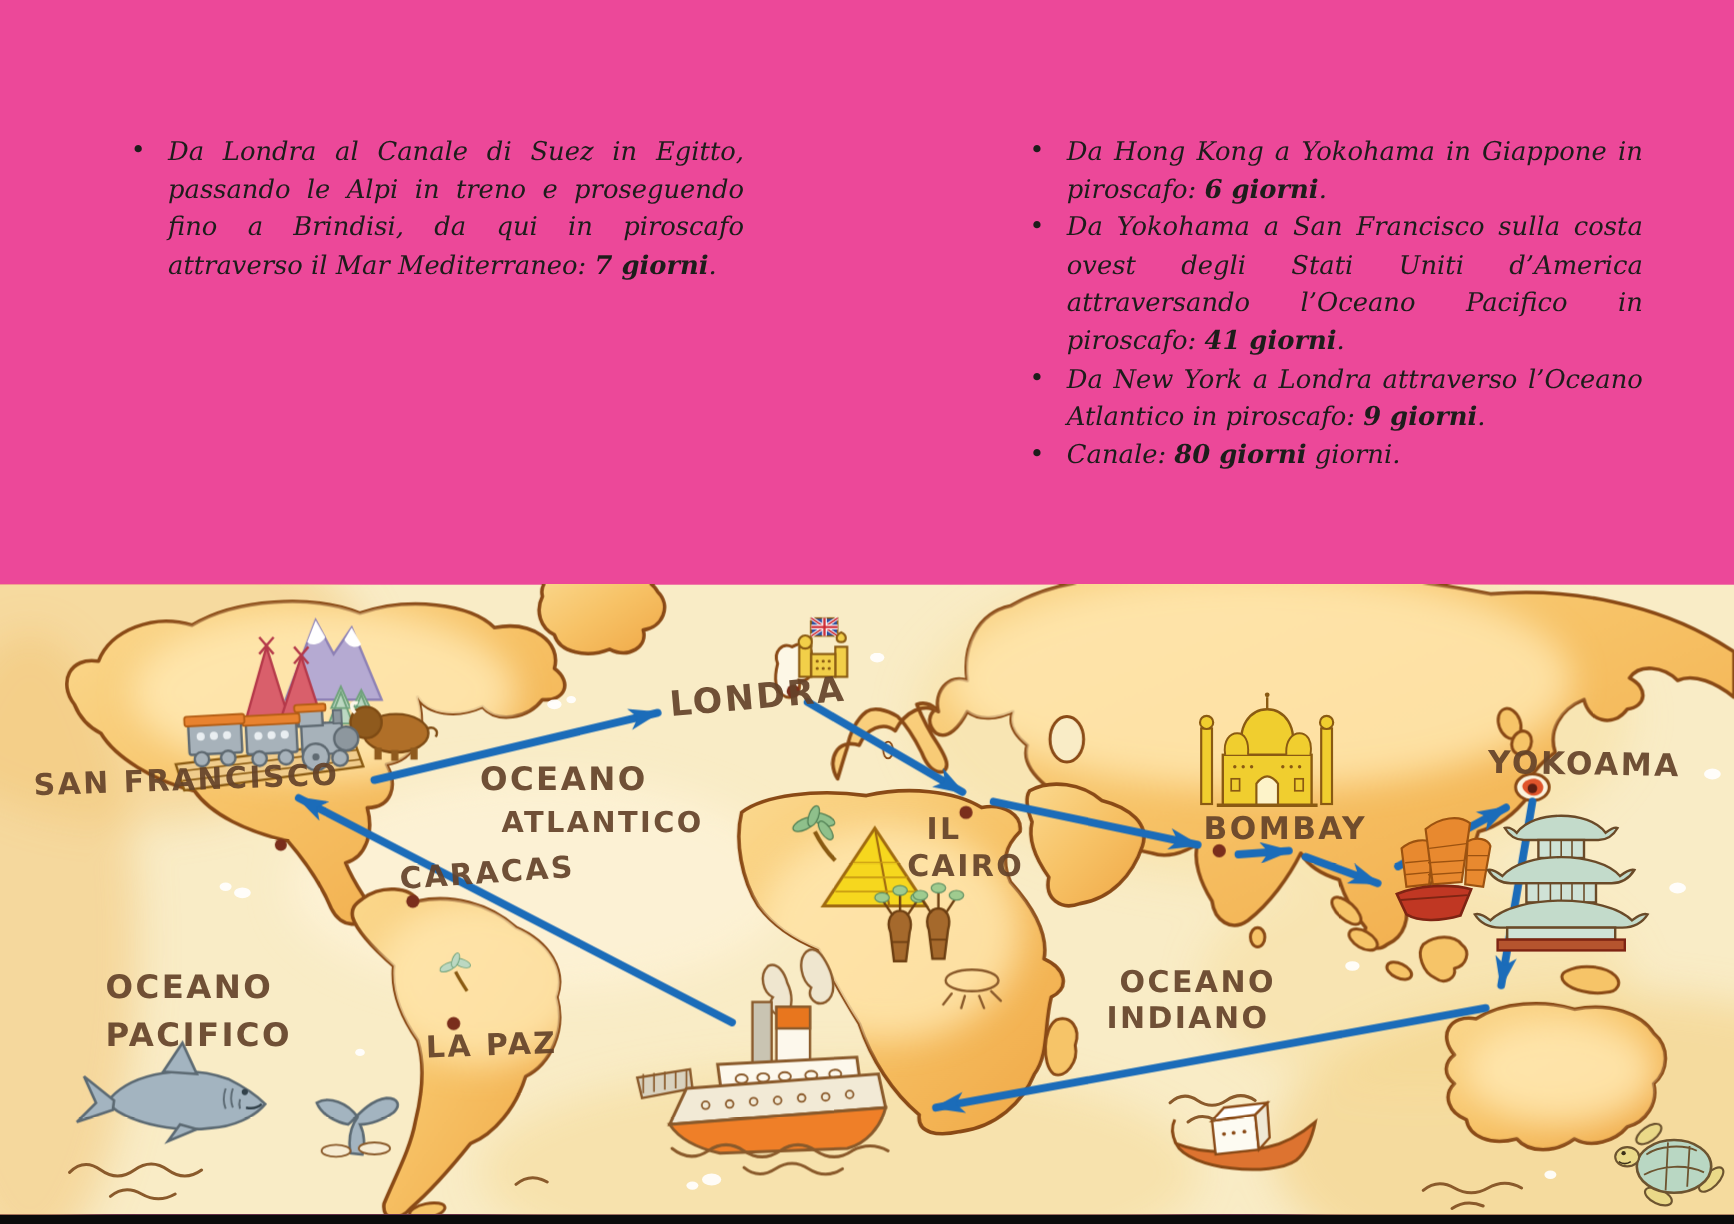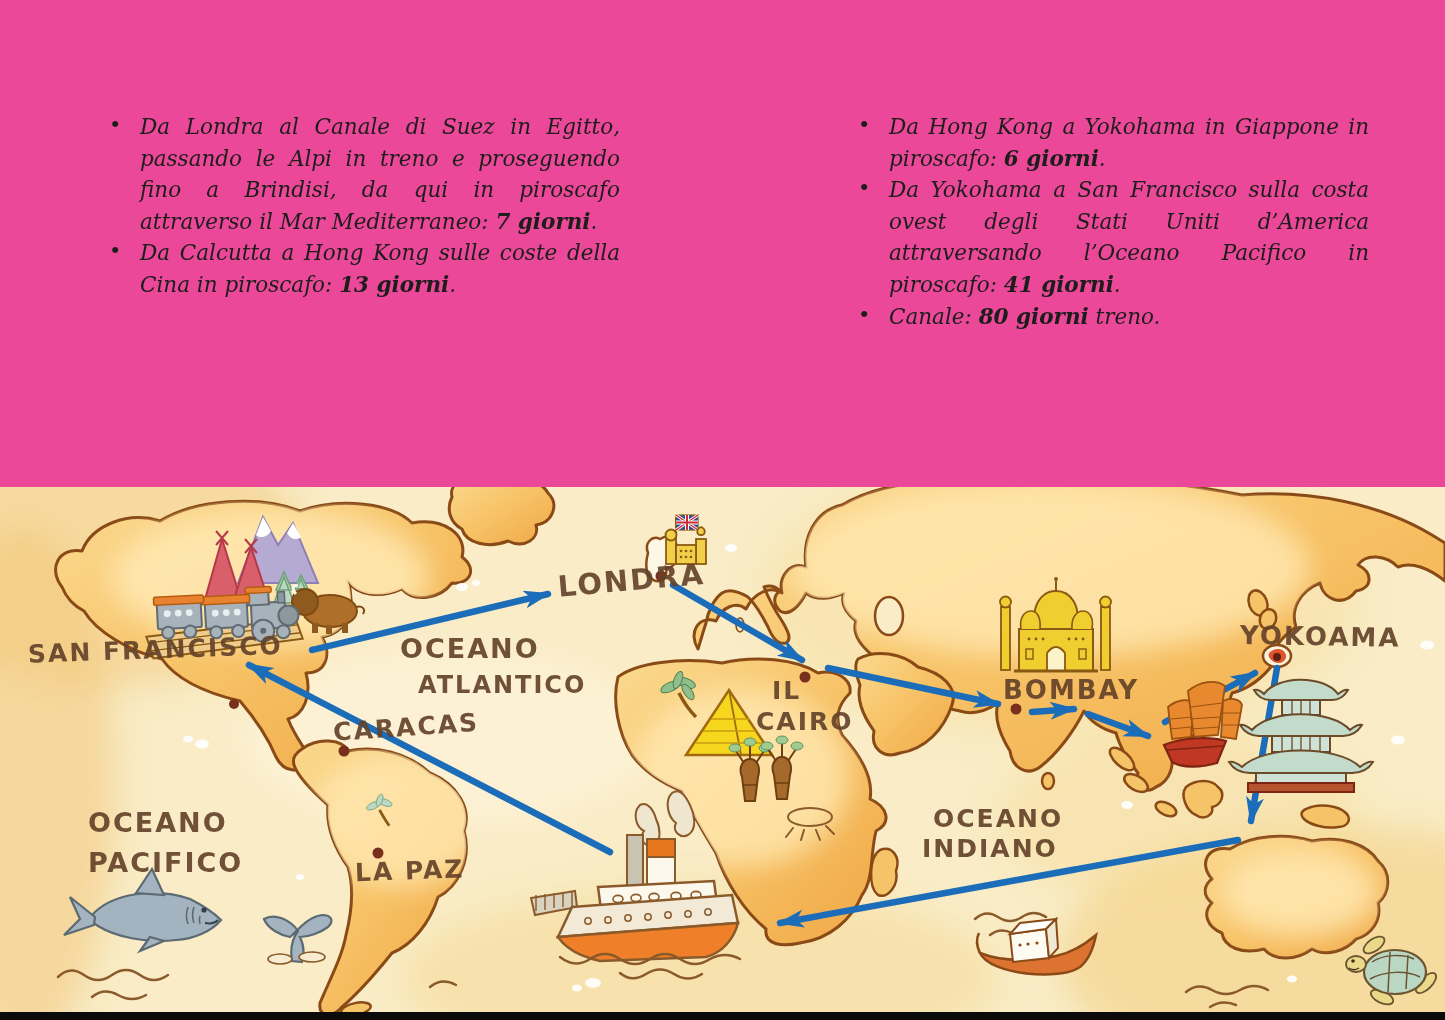--- a/index.html
+++ b/index.html
@@ -29,29 +29,29 @@
   .sketch{stroke:#8a5a2b;stroke-width:2;fill:none;stroke-linecap:round;}
 </style>
 </head>
 <body>
 
 <div class="page">
 
   <div class="col col-left">
     <ul>
       <li><span>Da Londra al Canale di Suez in Egitto, passando le Alpi in treno e proseguendo fino a Brindisi, da qui in piroscafo attraverso il Mar Mediterraneo: </span><b>7 giorni</b><span>.</span></li>
-      <li><span>Da Calcutta a Hong Kong sulle coste della Cina in piroscafo: </span><b>13 giorni</b><span>.</span></li>
     </ul>
   </div>
 
   <div class="col col-right">
     <ul>
       <li><span>Da Hong Kong a Yokohama in Giappone in piroscafo: </span><b>6 giorni</b><span>.</span></li>
       <li><span>Da Yokohama a San Francisco sulla costa ovest degli Stati Uniti d’America attraversando l’Oceano Pacifico in piroscafo: </span><b>41 giorni</b><span>.</span></li>
-      <li><span>Canale: </span><b>80 giorni</b><span> treno.</span></li>
+      <li><span>Da New York a Londra attraverso l’Oceano Atlantico in piroscafo: </span><b>9 giorni</b><span>.</span></li>
+      <li><span>Canale: </span><b>80 giorni</b><span> giorni.</span></li>
     </ul>
   </div>
 
   <div class="map-wrap">
   <svg viewBox="0 0 1445 525" width="1445" height="525" xmlns="http://www.w3.org/2000/svg">
     <defs>
       <linearGradient id="landG" x1="0" y1="0" x2="1" y2="1">
         <stop offset="0" stop-color="#fbd98f"></stop>
         <stop offset="0.5" stop-color="#f7c266"></stop>
         <stop offset="1" stop-color="#f0a846"></stop>

